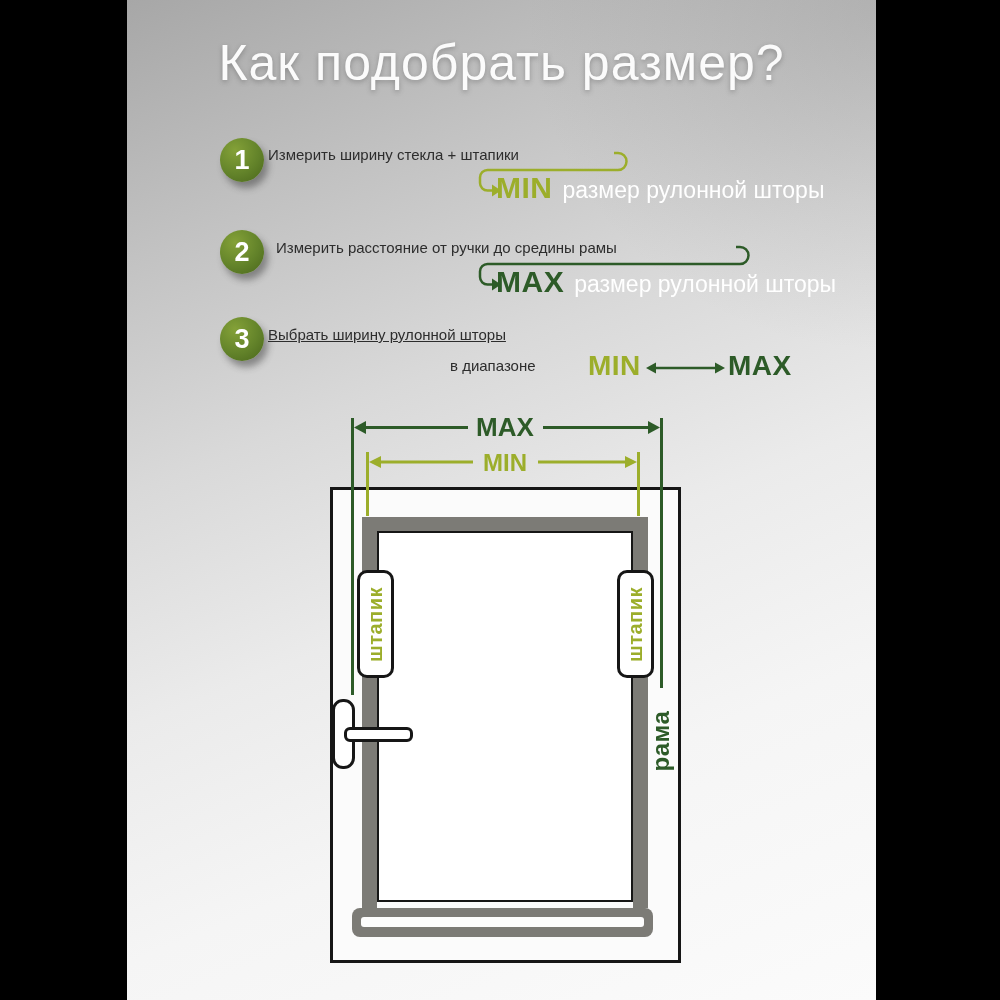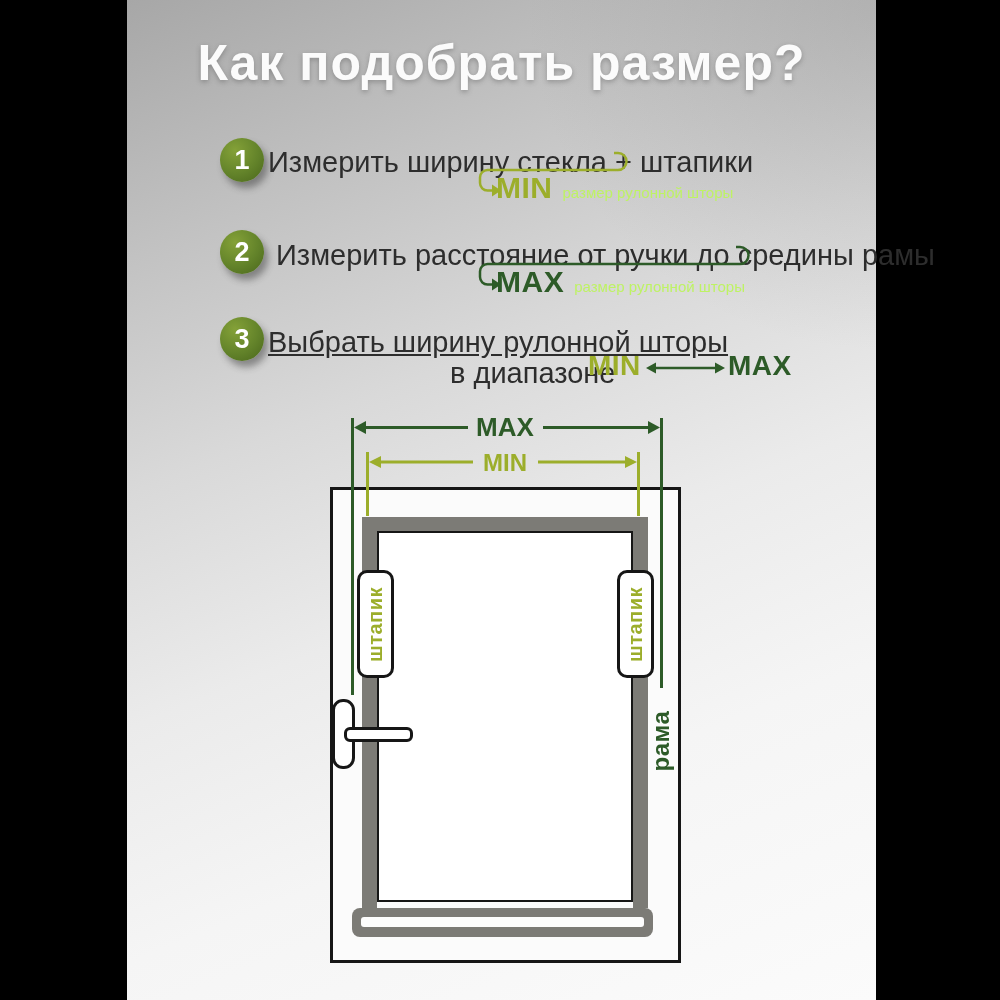--- a/index.html
+++ b/index.html
@@ -9,38 +9,38 @@
   }
   .canvas{
     position:absolute;left:127px;top:0;width:749px;height:1000px;
     background:
       radial-gradient(circle at 100% 0%, rgba(130,130,130,0.30), rgba(130,130,130,0) 28%),
       linear-gradient(158deg,#a7a7a7 0%,#c2c2c2 20%,#d9d9d9 38%,#ebebeb 56%,#f5f5f5 74%,#fbfbfb 100%);
   }
   .abs{position:absolute;}
   .page-title{
     left:127px;top:34px;width:749px;text-align:center;
-    font-size:50px;font-weight:bold;color:#fbfbfb;letter-spacing:1px;
+    font-size:50px;font-weight:normal;color:#fbfbfb;letter-spacing:1px;
     text-shadow:0 2px 5px rgba(60,60,60,0.35);
   }
   .step-circle{
     width:44px;height:44px;border-radius:50%;
     background:radial-gradient(circle at 34% 28%, #84a138, #63832a 55%, #4c691d 95%);
     box-shadow:4px 6px 7px rgba(45,45,45,0.45);
     color:#fff;font-size:27px;font-weight:bold;
     display:flex;align-items:center;justify-content:center;
   }
-  .step-text{font-size:29px;color:#2d2d2d;white-space:nowrap;}
+  .step-text{font-size:15px;color:#2d2d2d;white-space:nowrap;}
   .result-row{display:flex;align-items:baseline;gap:10px;white-space:nowrap;}
   .kw{font-weight:bold;letter-spacing:0.5px;}
   .kw-min{color:#9cae2b;}
   .kw-max{color:#2d5b28;}
   .kw-lg{font-size:30px;line-height:30px;}
   .kw-md{font-size:28px;line-height:28px;}
-  .suffix{font-size:15px;color:#bef264;}
+  .suffix{font-size:23px;color:#ffffff;}
   .dim-label{font-weight:bold;text-align:center;white-space:nowrap;}
   .dim-max{font-size:26px;color:#2d5b28;}
   .dim-min{font-size:24px;color:#9cae2b;}
 
   
   .win-frame{left:330px;top:487px;width:351px;height:476px;border:3px solid #161616;background:#fbfbfb;box-sizing:border-box;}
   .sash{background:#7c7b76;}
   .sash-top{left:362px;top:517px;width:286px;height:15px;}
   .sash-left{left:362px;top:517px;width:15px;height:391px;}
   .sash-right{left:633px;top:517px;width:15px;height:391px;}

